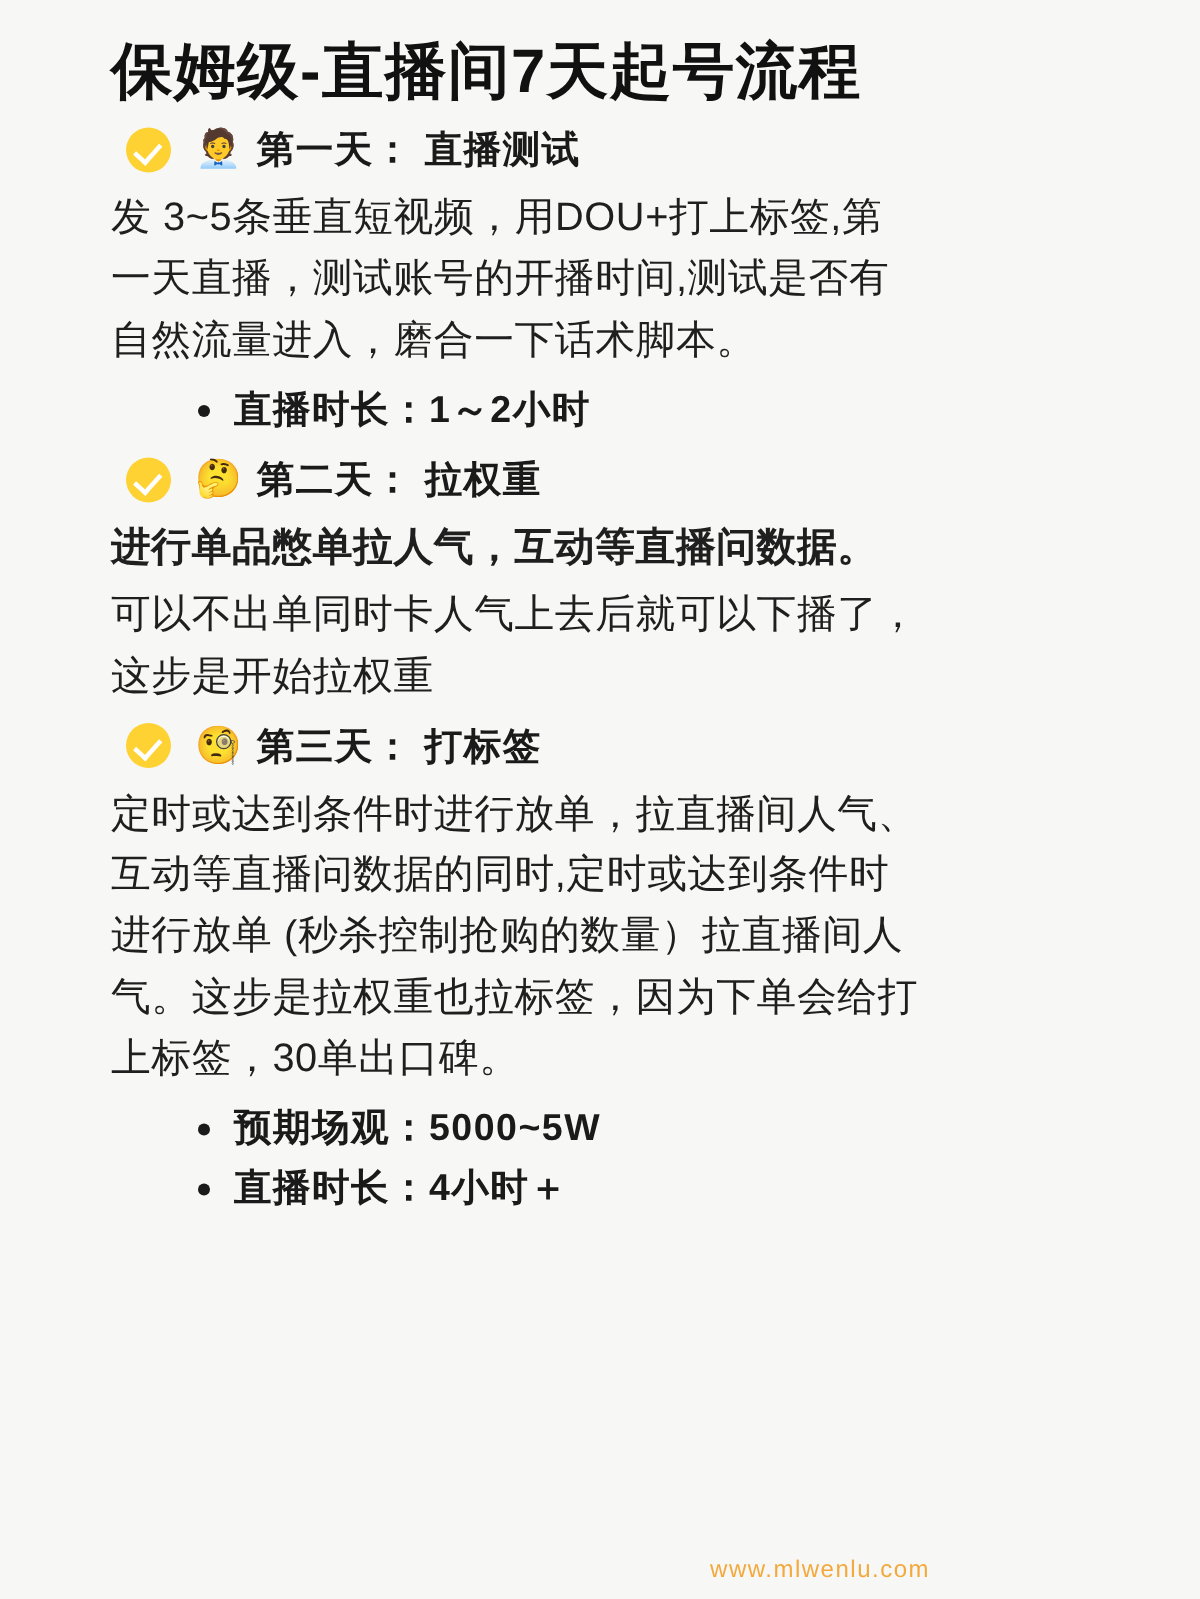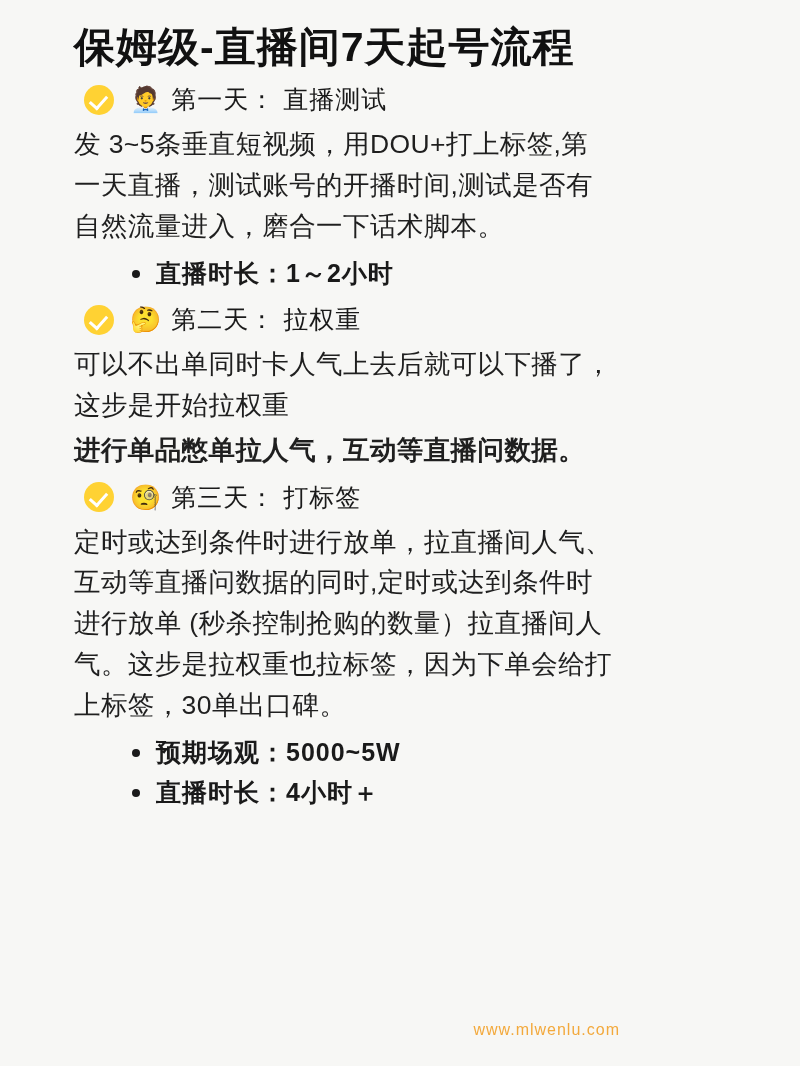--- a/index.html
+++ b/index.html
@@ -60,21 +60,21 @@
     transform: rotate(42deg);
   }
   .emoji {
     font-size: 25px;
     line-height: 1;
     flex: 0 0 auto;
     margin-left: 6px;
   }
   .sec-title {
     font-size: 25px;
-    font-weight: normal;
+    font-weight: bold;
     letter-spacing: 1px;
   }
   .sec-title .daylabel {
     margin-right: 8px;
   }
   .para {
     font-size: 26.5px;
     line-height: 1.54;
     margin: 4px 0 4px 14px;
     letter-spacing: 0.4px;
@@ -105,21 +105,21 @@
     height: 8px;
     border-radius: 50%;
     background: #1a1a1a;
   }
   .bullets .val {
     font-weight: bold;
   }
   .watermark {
     position: absolute;
     right: 16px;
-    bottom: 27px;
+    bottom: 10px;
     font-size: 16px;
     color: #f3a93c;
     letter-spacing: 1px;
     font-family: "Liberation Sans", sans-serif;
   }
 </style>
 </head>
 <body>
 
 <div class="page">
@@ -143,22 +143,22 @@
   </div>
 
   <div class="section">
     <div class="sec-head">
       <span class="check"></span>
       <span class="emoji">🤔</span>
       <span class="sec-title">
         <span class="daylabel">第二天：</span><span>拉权重</span>
       </span>
     </div>
+    <p class="para bold">进行单品憋单拉人气，互动等直播问数据。</p>
     <p class="para">可以不出单同时卡人气上去后就可以下播了，这步是开始拉权重</p>
-    <p class="para bold">进行单品憋单拉人气，互动等直播问数据。</p>
   </div>
 
   <div class="section">
     <div class="sec-head">
       <span class="check"></span>
       <span class="emoji">🧐</span>
       <span class="sec-title">
         <span class="daylabel">第三天：</span><span>打标签</span>
       </span>
     </div>

